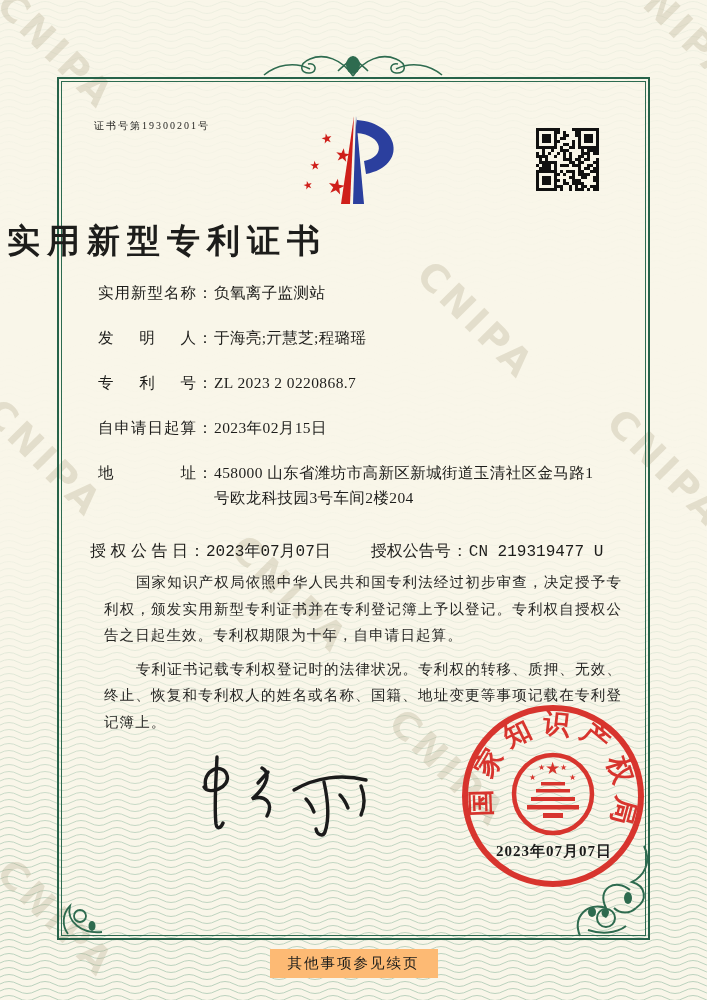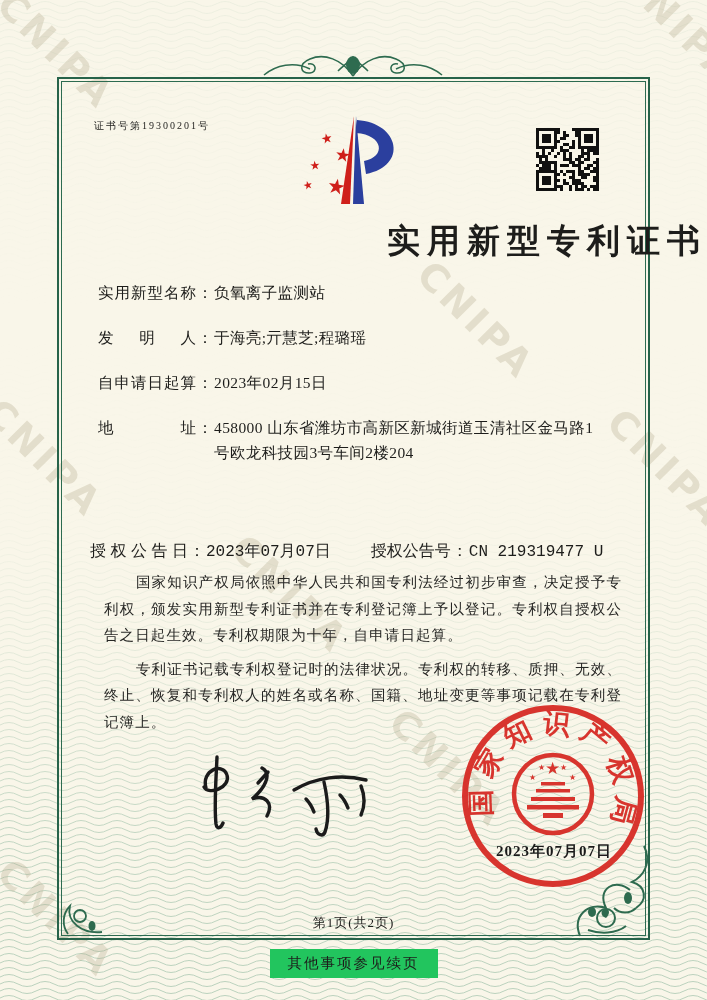--- a/index.html
+++ b/index.html
@@ -29,21 +29,21 @@
   .frame{
     position:absolute;left:57px;top:77px;width:593px;height:863px;
     border:2px solid #27634a;box-sizing:border-box;z-index:2;
   }
   .frame-inner{position:absolute;inset:2px;border:1px solid #2c6b50;}
 
   .cert-no{left:94px;top:119px;font-size:10px;letter-spacing:2px;z-index:3;}
   .logo-box{left:286px;top:108px;z-index:3;}
   .qr-box{left:536px;top:128px;z-index:3;}
   .cert-title{
-    left:0;right:0;top:219px;text-align:right;z-index:3;
+    left:0;right:0;top:219px;text-align:left;z-index:3;
     font-size:33px;font-weight:bold;letter-spacing:7px;padding-left:7px;
   }
 
   .fields{left:90px;top:280px;width:520px;z-index:3;}
   .frow{margin-bottom:20px;font-size:15.5px;line-height:25px;}
   .flabel{display:inline-block;width:98px;text-align:justify;text-align-last:justify;vertical-align:top;margin-left:8px;}
   .fcolon{display:inline-block;width:18px;vertical-align:top;text-align:center;}
   .fvalue{display:inline-block;width:380px;vertical-align:top;letter-spacing:.4px;}
 
   .grant-row{left:90px;top:541px;font-size:16px;z-index:3;white-space:nowrap;font-family:Liberation Mono, monospace;}
@@ -60,21 +60,21 @@
     font-family:"DejaVu Sans","Liberation Sans",sans-serif;}
   .sig-svg{left:178px;top:752px;z-index:3;}
 
   .seal-box{left:459px;top:702px;z-index:3;}
   .seal-date{left:461px;top:842px;width:186px;text-align:center;z-index:4;
     font-size:15px;font-weight:bold;letter-spacing:1px;color:#1b1b1b;}
 
   .page-note{left:0;right:0;top:914px;text-align:center;font-size:13px;letter-spacing:1px;z-index:3;}
   .cont-note{
     left:50%;top:949px;transform:translateX(-50%);z-index:3;
-    background:#22c55e;padding:5px 18px;font-size:14.5px;letter-spacing:2px;
+    background:#fdba74;padding:5px 18px;font-size:14.5px;letter-spacing:2px;
   }
 
   .orn{z-index:2;}
 </style>
 </head>
 <body>
 
 <div class="page abs" style="inset:0;">
 
   <svg id="waves" viewBox="0 0 707 1000" stroke="#9cbfa8" stroke-width="0.9" fill="none" opacity="0.75">
@@ -534,20 +534,23 @@
   <div class="abs fields">
 
       <div class="frow">
         <span class="flabel">实用新型名称</span><span class="fcolon">：</span><span class="fvalue">负氧离子监测站</span>
       </div>
 
       <div class="frow">
         <span class="flabel">发明人</span><span class="fcolon">：</span><span class="fvalue">于海亮;亓慧芝;程璐瑶</span>
       </div>
 
+      <div class="frow">
+        <span class="flabel">专利号</span><span class="fcolon">：</span><span class="fvalue">ZL 2023 2 0220868.7</span>
+      </div>
 
       <div class="frow">
         <span class="flabel">自申请日起算</span><span class="fcolon">：</span><span class="fvalue">2023年02月15日</span>
       </div>
 
 
       <div class="frow">
         <span class="flabel">地址</span><span class="fcolon">：</span><span class="fvalue">458000 山东省潍坊市高新区新城街道玉清社区金马路1号欧龙科技园3号车间2楼204</span>
       </div>
     </div>
@@ -593,16 +596,15 @@
       </g>
       <rect x="82" y="80" width="24" height="3.5"></rect>
       <rect x="77" y="87" width="34" height="3.5"></rect>
       <rect x="72" y="95" width="44" height="4"></rect>
       <rect x="68" y="103" width="52" height="4.5"></rect>
       <rect x="84" y="111" width="20" height="5"></rect>
     </g>
   </svg>
   <div class="abs seal-date">2023年07月07日</div>
 
-  <div class="abs page-note">第1页(共2页)</div>
   <div class="abs cont-note">其他事项参见续页</div>
 
 </div>
 
 </body></html>

